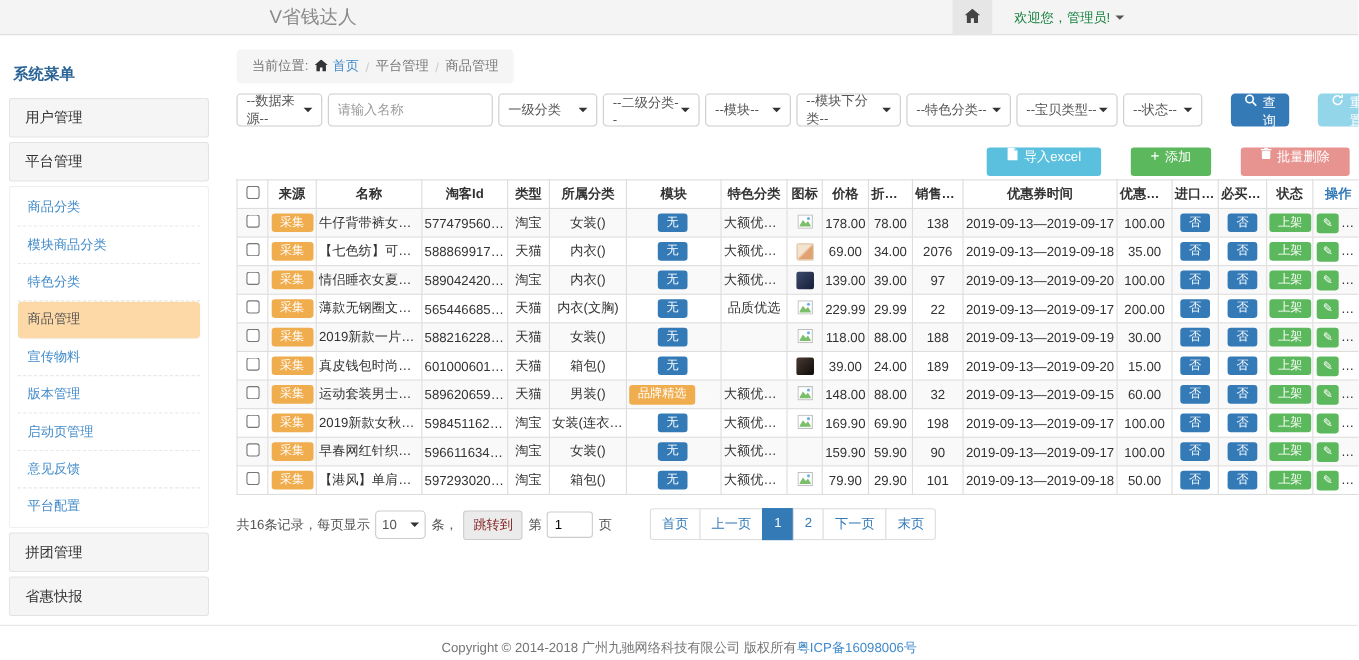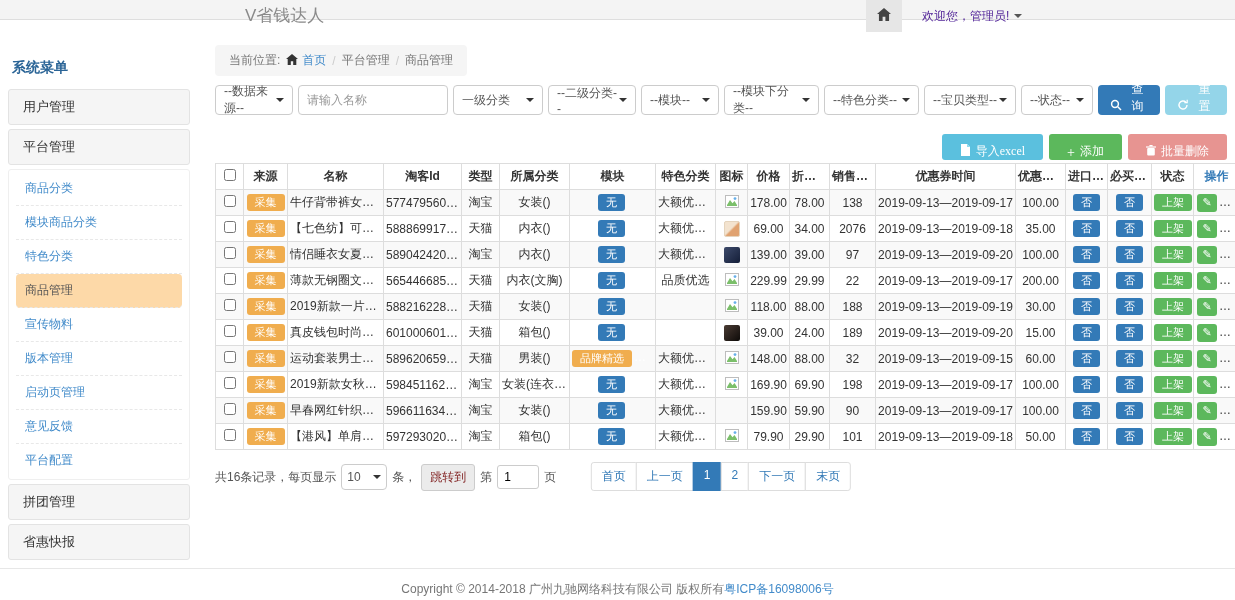--- a/index.html
+++ b/index.html
@@ -2,46 +2,46 @@
 <html><head>
 <meta charset="utf-8">
 <style>
   * { box-sizing: border-box; margin: 0; padding: 0; }
   html,body { width:1235px; height:600px; }
   body {
     font-family: "Liberation Sans", "DejaVu Sans", sans-serif;
     font-size: 12px; color:#333; background:#fff; position:relative; overflow:hidden;
   }
   
-  .topbar { height:20px; background:#f4f4f4; border-bottom:1px solid #dedede; position:relative; }
+  .topbar { height:32px; background:#f4f4f4; border-bottom:1px solid #dedede; position:relative; }
   .app-title { position:absolute; left:245px; top:0; line-height:32px; font-size:17px; color:#8a8a8a; }
   .header-right { position:absolute; left:866px; top:0; height:32px; display:flex; align-items:center; }
   .home-box { width:36px; height:32px; background:#e6e6e6; display:flex; align-items:center; justify-content:center; cursor:pointer; }
-  .welcome { margin-left:20px; color:#4c1d95; display:flex; align-items:center; gap:5px; cursor:pointer; }
+  .welcome { margin-left:20px; color:#15803d; display:flex; align-items:center; gap:5px; cursor:pointer; }
   .caret { display:inline-block; width:0; height:0; border-left:4px solid transparent; border-right:4px solid transparent; border-top:4px solid #555; }
   
   .sidebar { position:absolute; left:8px; top:55px; width:182px; height:512px; overflow:hidden; }
   .side-title { color:#2a6496; font-weight:bold; font-size:14px; padding:4px 4px 12px; }
   .side-group { background:#f5f5f5; border:1px solid #e3e3e3; border-radius:3px; padding:8px 14px; margin-bottom:4px; font-size:13px; color:#333; cursor:pointer; }
   .side-sub-wrap { border:1px solid #efefef; border-radius:3px; background:#fff; padding:2px 7px; margin-bottom:4px; }
   .side-sub { padding:8px 9px; border-bottom:1px dashed #e8e8e8; color:#428bca; font-size:12px; cursor:pointer; }
   .side-sub:last-child { border-bottom:none; }
   .side-sub.active { background:#fdd9a8; border-radius:4px; color:#555; }
   
   .main { position:absolute; left:215px; top:45px; width:1012px; }
   .breadcrumb { display:inline-flex; align-items:center; gap:6px; background:#f5f5f5; border-radius:4px; padding:7px 14px; color:#777; }
   .breadcrumb .home-link { color:#428bca; cursor:pointer; display:inline-flex; align-items:center; gap:4px; }
   .breadcrumb .sep { color:#ccc; }
   .filters { margin-top:9px; display:flex; gap:5px; align-items:center; }
   .sel { height:30px; border:1px solid #ccc; border-radius:4px; background:#fff; display:flex; align-items:center; justify-content:space-between; padding:0 8px; color:#555; cursor:pointer; flex:0 0 auto; }
   .sel .caret { border-top-color:#333; }
   .w78{width:78px}.w150{width:150px}.w90{width:90px}.w88{width:88px}.w95{width:95px}.w92{width:92px}.w72{width:72px}
   .txt-input { height:30px; border:1px solid #ccc; border-radius:4px; padding:0 8px; font-size:12px; color:#555; font-family:inherit; }
   .txt-input::placeholder { color:#999; }
-  .btn { height:30px; border:none; border-radius:4px; color:#fff; font-size:12px; padding:0 12px; display:inline-flex; align-items:flex-end; gap:5px; cursor:pointer; font-family:Liberation Serif, serif; }
+  .btn { height:30px; border:none; border-radius:4px; color:#fff; font-size:12px; padding:0 12px; display:inline-flex; align-items:flex-start; gap:5px; cursor:pointer; font-family:Liberation Sans, sans-serif;margin-left:21px; }
   .btn-primary { background:#337ab7; }
   .btn-reset { background:#5bc0de; opacity:.65; }
   .actions { margin-top:19px; display:flex; justify-content:flex-end; gap:6px; }
   .btn-sm { height:26px; padding:0 18px; border-radius:3px; font-size:12px; }
   .btn-import { background:#5bc0de; }
   .btn-add { background:#5cb85c; }
   .btn-batch { background:#d9534f; opacity:.62; }
   
   table.grid { margin-top:3px; width:100%; border-collapse:collapse; table-layout:fixed; }
   .grid th, .grid td { border:1px solid #ddd; text-align:center; font-size:12px; padding:3px 2px; height:26px; overflow:hidden; white-space:nowrap; text-overflow:ellipsis; color:#333; vertical-align:middle; }

